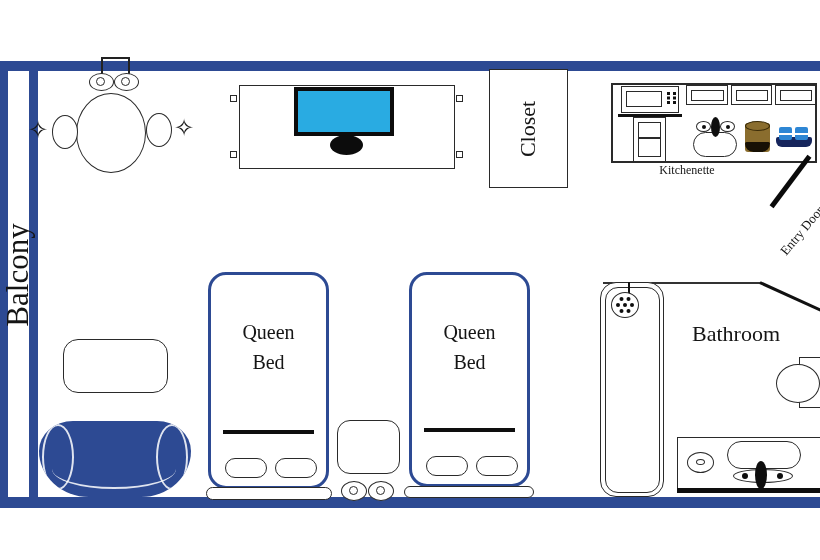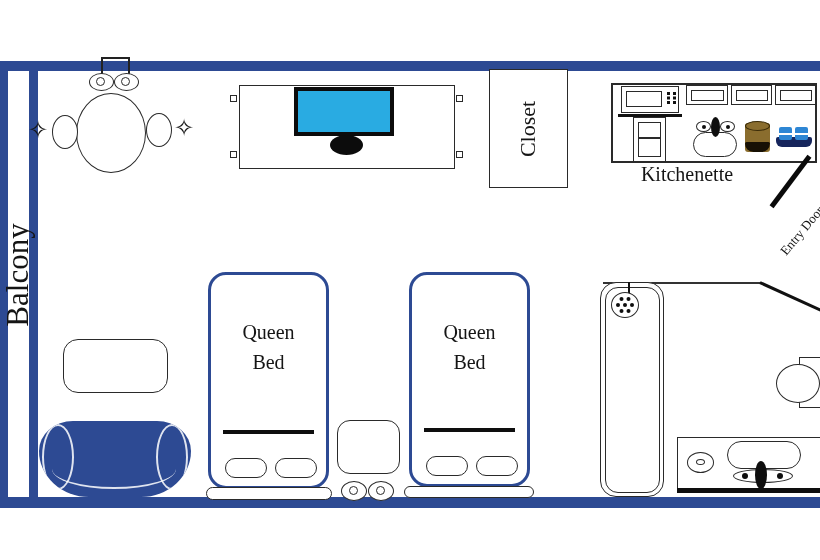--- a/index.html
+++ b/index.html
@@ -82,27 +82,28 @@
   </div>
   <div class="abs b" style="left:693px;top:132px;width:44px;height:25px;border-radius:13px;"></div>
   <div class="abs" style="left:711px;top:117px;width:9px;height:20px;background:#0e0e0e;border-radius:50%;"></div>
   <div class="abs" style="left:745px;top:123px;width:25px;height:29px;background:var(--coffee);border-radius:3px;">
     <div class="abs" style="left:0;top:-2px;width:25px;height:10px;border:1.5px solid #3a2b08;border-radius:50%;background:var(--coffee);box-sizing:border-box;"></div>
     <div class="abs" style="left:0;bottom:0;width:25px;height:10px;background:var(--coffee-dark);border-radius:2px 2px 11px 11px;"></div>
   </div>
   <div class="abs" style="left:776px;top:137px;width:36px;height:10px;background:var(--mug-base);border-radius:2px 2px 6px 6px;"></div>
   <div class="abs" style="left:779px;top:127px;width:13px;height:13px;border-radius:2px;background:linear-gradient(var(--mug) 45%,#fff 45%,#fff 58%,var(--mug) 58%);"></div>
   <div class="abs" style="left:795px;top:127px;width:13px;height:13px;border-radius:2px;background:linear-gradient(var(--mug) 45%,#fff 45%,#fff 58%,var(--mug) 58%);"></div>
-  <div class="abs lbl" style="left:611px;top:163px;width:152px;font-size:20px;">Kitchenette</div>
+  <div class="abs lbl" style="left:611px;top:163px;width:152px;font-size:12px;">Kitchenette</div>
 
   <div class="abs" style="left:788px;top:150px;width:5px;height:63px;background:#0a0a0a;transform:rotate(37deg);"></div>
   <div class="abs lbl" style="left:757px;top:223px;width:90px;font-size:13px;transform:rotate(-50deg);">Entry Door</div>
 
   <div class="abs" style="left:603px;top:282px;width:158px;height:2px;background:#333;"></div>
   <div class="abs" style="left:757px;top:295px;width:67px;height:3px;background:#111;transform:rotate(24.5deg);"></div>
+  <div class="abs lbl" style="left:666px;top:321px;width:140px;font-size:22px;">Bathroom</div>
   <div class="abs b" style="left:600px;top:282px;width:64px;height:215px;border-radius:16px;">
     <div class="abs" style="left:3.5px;top:3.5px;right:3.5px;bottom:3.5px;border:1px solid var(--stroke);border-radius:13px;"></div>
   </div>
   <div class="abs" style="left:628px;top:282px;width:2px;height:14px;background:#111;"></div>
   <div class="abs b el" style="left:611px;top:292px;width:28px;height:26px;">
     <span class="abs dot" style="left:11px;top:10px;width:4px;height:4px;box-shadow:-7px 0 #0e0e0e,7px 0 #0e0e0e,-3.5px -6px #0e0e0e,3.5px -6px #0e0e0e,-3.5px 6px #0e0e0e,3.5px 6px #0e0e0e;"></span>
   </div>
   <div class="abs b" style="left:799px;top:357px;width:26px;height:51px;"></div>
   <div class="abs b el" style="left:776px;top:364px;width:44px;height:39px;"></div>
   <div class="abs" style="left:677px;top:437px;width:145px;height:53px;border-top:1.7px solid var(--stroke);border-left:1.7px solid var(--stroke);background:#fff;"></div>

